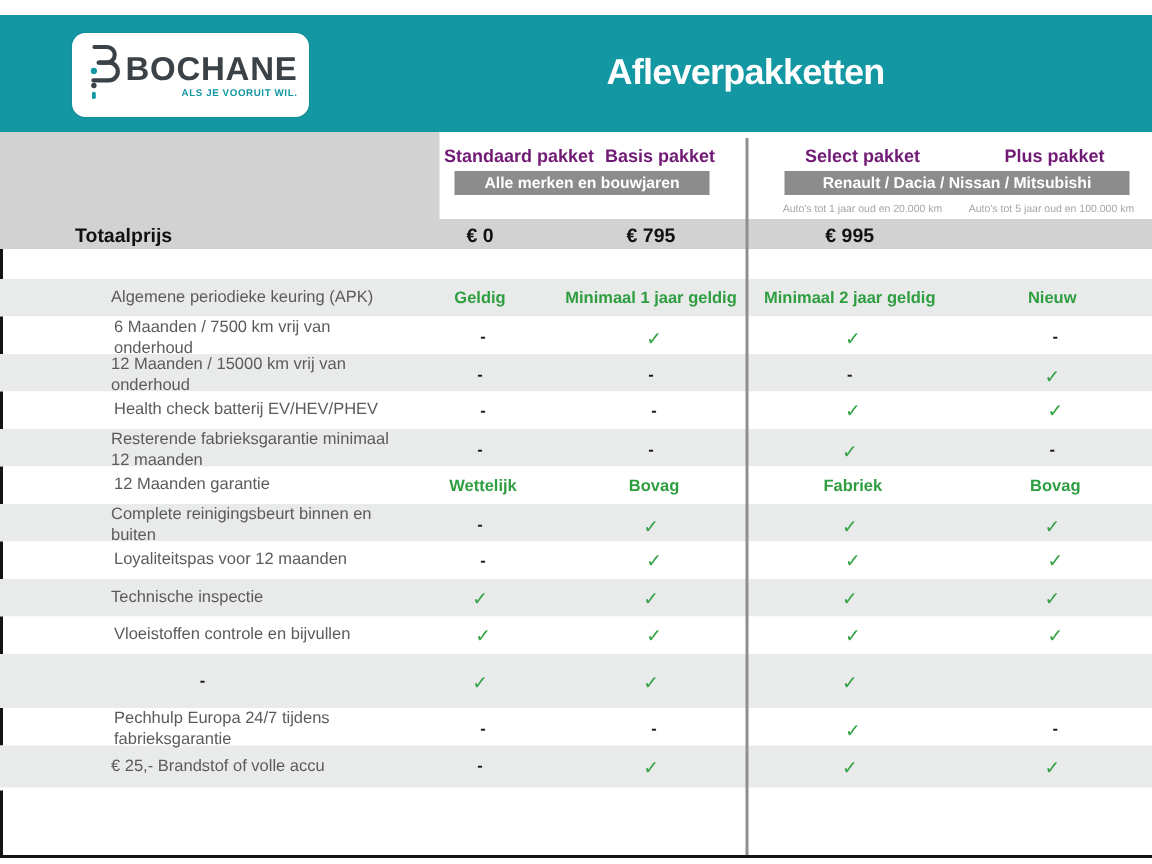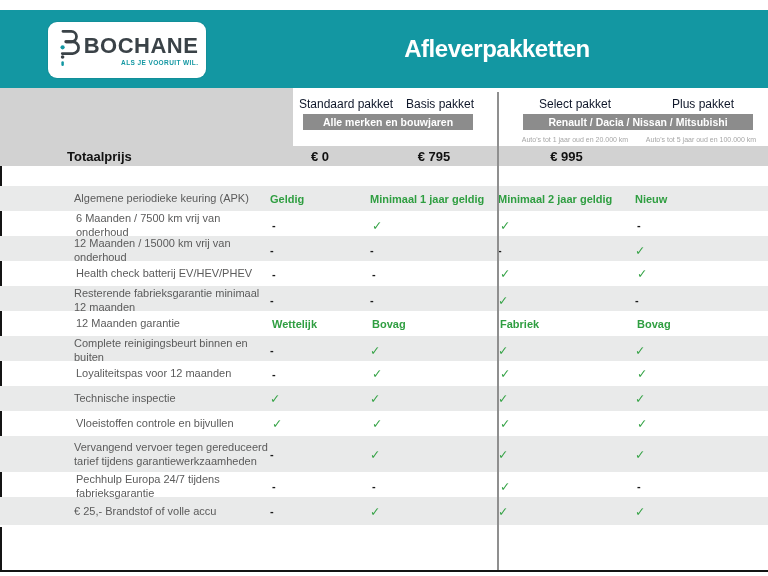--- a/index.html
+++ b/index.html
@@ -16,43 +16,43 @@
   }
   .logo-texts{display:flex;flex-direction:column;align-items:flex-end;}
   .logo-name{font-size:22px;font-weight:bold;color:#3a4247;letter-spacing:.5px;line-height:1;}
   .logo-tagline{font-size:6.5px;color:#1397a2;font-weight:bold;letter-spacing:.4px;margin-top:2px;}
   .page-title{
     position:absolute;left:497px;top:25px;transform:translateX(-50%);
     color:#fff;font-size:24px;font-weight:bold;white-space:nowrap;letter-spacing:-.5px;
   }
   
   .head-left-gray{position:absolute;left:0;top:88px;width:293px;height:58px;background:#d2d2d2;}
-  .col-head{position:absolute;top:97px;transform:translateX(-50%);font-size:12px;font-weight:normal;color:#0f172a;white-space:nowrap;}
+  .col-head{position:absolute;top:97px;transform:translateX(-50%);font-size:12px;font-weight:bold;color:#701a75;white-space:nowrap;}
   .banner{
     position:absolute;top:114px;height:16px;background:#8c8c8c;color:#fff;
     font-size:10.5px;font-weight:bold;display:flex;align-items:center;justify-content:center;white-space:nowrap;
   }
   .caption{position:absolute;top:136px;transform:translateX(-50%);font-size:7px;color:#a6a6a6;white-space:nowrap;}
   
   .totaal-band{
     position:absolute;left:0;top:146px;width:768px;height:20px;background:#d2d2d2;
     display:grid;grid-template-columns:270px 100px 128px 137px 133px;align-items:center;
   }
-  .totaal-label{padding-left:50px;font-weight:bold;font-size:13px;color:#111;margin-left:17px;}
+  .totaal-label{padding-left:50px;font-weight:bold;font-size:13px;color:#111;}
   .totaal-val{text-align:center;font-weight:bold;font-size:13px;color:#111;}
   
   .gap-row{position:absolute;left:0;top:166px;width:766px;height:20px;background:#fff;border-left:2px solid #141414;}
   .rows{position:absolute;left:0;top:186px;width:768px;}
   .frow{display:grid;grid-template-columns:270px 100px 128px 137px 133px;align-items:center;height:25px;}
   .frow:nth-child(odd){background:#e9eaea;}
   .frow:nth-child(even){background:#fff;border-left:2px solid #141414;}
   .frow:nth-child(11){height:36px;}
   .frow:nth-child(13){height:28px;}
   .flabel{padding-left:74px;font-size:11px;color:#5b5b5b;line-height:1.3;max-width:225px;}
-  .fcell{text-align:left;}
+  .fcell{text-align:center;}
   .fcell.check{color:#35a346;font-size:12.5px;}
   .fcell.dash{color:#1a1a1a;font-size:11px;font-weight:bold;}
   .fcell.gtext{color:#2f9e41;font-size:11px;font-weight:bold;white-space:nowrap;}
   
   .bottom-spacer{position:absolute;left:0;top:527px;width:766px;height:43px;background:#fff;border-left:2px solid #141414;}
   .bottom-line{position:absolute;left:0;top:570px;width:768px;height:2px;background:#141414;}
   .vline{position:absolute;left:497px;top:92px;width:2px;height:478px;background:#8f8f8f;}
 </style>
 </head>
 <body>
@@ -167,21 +167,20 @@
         <div class="fcell check">✓</div>
       </div>
       <div class="frow">
         <div class="flabel">Vloeistoffen controle en bijvullen</div>
         <div class="fcell check">✓</div>
         <div class="fcell check">✓</div>
         <div class="fcell check">✓</div>
         <div class="fcell check">✓</div>
       </div>
       <div class="frow">
-        <div class="flabel">Vervangend vervoer tegen gereduceerd tarief tijdens garantiewerkzaamheden</div>
         <div class="fcell dash">-</div>
         <div class="fcell check">✓</div>
         <div class="fcell check">✓</div>
         <div class="fcell check">✓</div>
       </div>
       <div class="frow">
         <div class="flabel">Pechhulp Europa 24/7 tijdens fabrieksgarantie</div>
         <div class="fcell dash">-</div>
         <div class="fcell dash">-</div>
         <div class="fcell check">✓</div>

